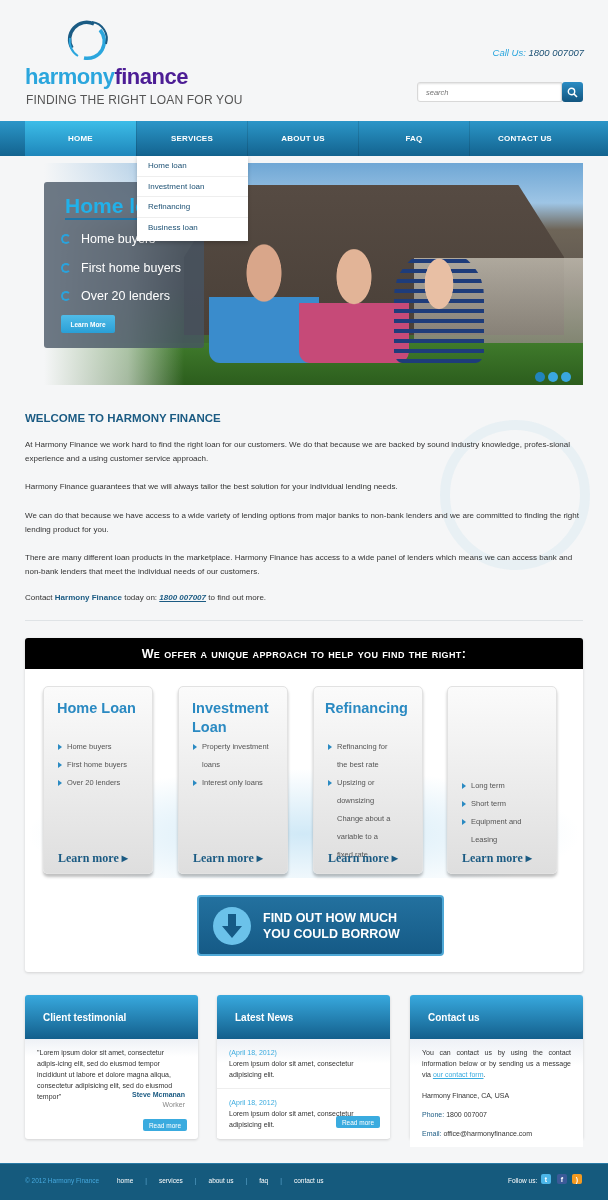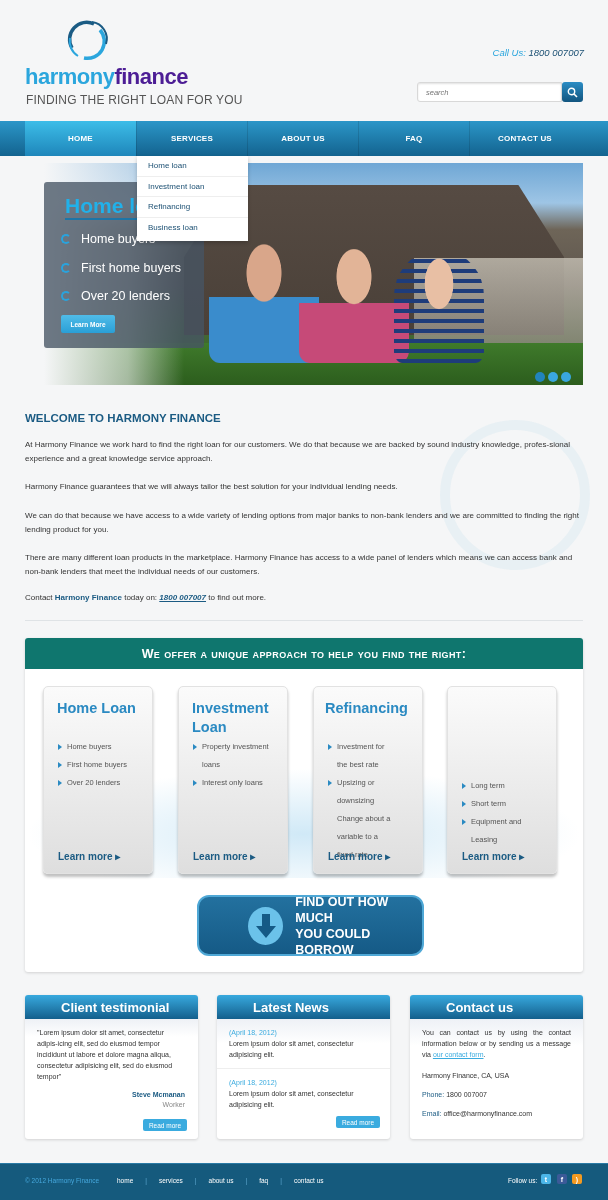--- a/index.html
+++ b/index.html
@@ -97,53 +97,53 @@
   .para .ph { color: #1b5b83; font-weight: bold; font-style: italic; text-decoration: underline; }
   .bg-ring { position: absolute; left: 440px; top: 420px; width: 150px; height: 150px; border-radius: 50%; border: 10px solid rgba(180,215,235,0.18); }
   .divider { position: absolute; left: 25px; top: 620px; width: 558px; height: 1px; background: #dfe3e6; }
 
   
   .services-box {
     position: absolute; left: 25px; top: 638px; width: 558px; height: 334px;
     background: #fff; border-radius: 3px; box-shadow: 0 1px 3px rgba(0,0,0,0.15);
   }
   .services-head {
-    height: 31px; background: #0f766e; border-radius: 3px 3px 0 0;
+    height: 31px; background: #000000; border-radius: 3px 3px 0 0;
     color: #fff; font-size: 12.5px; font-weight: bold; display: flex; align-items: center; justify-content: center;
     font-variant: small-caps; letter-spacing: 0.4px;
   }
   .services-glow { position: absolute; left: 0; top: 130px; width: 558px; height: 110px; background: radial-gradient(ellipse at 50% 60%, rgba(170,215,240,0.55), rgba(255,255,255,0) 70%); }
   .card {
     position: absolute; top: 48px; width: 110px; height: 188px;
     background: linear-gradient(#fbfbfb, #dedede); border: 1px solid #e2e2e2; border-radius: 5px;
     box-shadow: 0 3px 3px rgba(0,0,0,0.25);
   }
   .card-title { position: absolute; left: 13px; top: 12px; width: 92px; font-size: 14.5px; font-weight: bold; color: #2b8ac2; line-height: 19px; }
   .card-list { position: absolute; left: 14px; }
   .card-li { font-size: 7.5px; color: #555; line-height: 18px; padding-left: 9px; position: relative; width: 88px; }
   .card-li::before { content: ""; position: absolute; left: 0; top: 6px; border-left: 4px solid #2a8ac2; border-top: 3px solid transparent; border-bottom: 3px solid transparent; }
   .card-li.cont::before { display: none; }
-  .card-more { position: absolute; left: 14px; top: 164px; font-size: 10px; font-weight: bold; color: #1b5b83; }
+  .card-more { position: absolute; left: 14px; top: 164px; font-size: 12px; font-weight: bold; color: #1b5b83; font-family: Liberation Serif, serif; }
 
   .borrow-btn {
-    position: absolute; left: 197px; top: 895px; width: 227px; height: 61px;
-    background: linear-gradient(#23719f, #155a86); border-radius: 12px; border: 2px solid #4fa8d6;
-    display: flex; align-items: center; z-index: 2; padding-left: 35px;
+    position: absolute; left: 197px; top: 895px; width: 247px; height: 61px;
+    background: linear-gradient(#23719f, #155a86); border-radius: 4px; border: 2px solid #4fa8d6;
+    display: flex; align-items: center; z-index: 2;
   }
   .borrow-circle { width: 38px; height: 38px; border-radius: 50%; background: #6bc2ea; margin-left: 14px; display: flex; align-items: center; justify-content: center; }
   .borrow-text { margin-left: 12px; color: #fff; font-size: 12.5px; font-weight: bold; line-height: 16px; }
 
   
   .widget {
     position: absolute; top: 995px; height: 144px; background: #fff; border-radius: 3px;
     box-shadow: 0 1px 3px rgba(0,0,0,0.15);
   }
   .widget-head {
-    height: 24px; background: linear-gradient(#38a9de, #135f8c); border-radius: 3px 3px 0 0;
-    color: #fff; font-size: 13px; font-weight: bold; display: flex; align-items: center; padding-left: 36px;
+    height: 44px; background: linear-gradient(#38a9de, #135f8c); border-radius: 3px 3px 0 0;
+    color: #fff; font-size: 10px; font-weight: bold; display: flex; align-items: center; padding-left: 18px;
   }
   .widget-body { padding: 8px 12px; font-size: 7px; color: #333; line-height: 11px; background: linear-gradient(#eef1f6, #fff 25%); }
   .read-btn {
     position: absolute; width: 44px; height: 12px; background: #3aabdf; border-radius: 2px;
     color: #fff; font-size: 6.5px; display: flex; align-items: center; justify-content: center;
   }
   .news-date { color: #3aabdf; }
   .news-sep { border-top: 1px solid #eee; margin: 8px -12px 8px -12px; }
   .author { position: absolute; right: 13px; top: 95px; text-align: right; font-size: 7px; line-height: 10px; }
   .author .n { color: #1b5b83; font-weight: bold; }
@@ -227,21 +227,21 @@
   <a class="hero-btn">Learn More</a>
 </div>
 <div class="slider-dots">
   <span class="dot active"></span>
   <span class="dot"></span>
   <span class="dot"></span>
 </div>
 
 <div class="bg-ring"></div>
 <h1 class="welcome-title">WELCOME  TO HARMONY FINANCE</h1>
-<p class="para" style="top:438px">At Harmony Finance we work hard to find the right loan for our customers. We do that because we are backed by sound industry knowledge, profes-sional experience and a great knowledge service approach.</p>
+<p class="para" style="top:438px">At Harmony Finance we work hard to find the right loan for our customers. We do that because we are backed by sound industry knowledge, profes-sional experience and a using customer service approach.</p>
 <p class="para" style="top:480px">Harmony Finance guarantees that we will always tailor the best solution for your individual lending needs.</p>
 <p class="para" style="top:509px">We can do that because we have access to a wide variety of lending options from major banks to non-bank lenders and we are committed to finding the right lending product for you.</p>
 <p class="para" style="top:551px">There are many different loan products in the marketplace. Harmony Finance has access to a wide panel of lenders which means we can access bank and non-bank lenders that meet the individual needs of our customers.</p>
 <p class="para" style="top:591px"><span>Contact </span><span class="hl">Harmony Finance</span><span> today on: </span><a class="ph">1800 007007</a><span> to find out more.</span></p>
 <div class="divider"></div>
 
 <div class="services-box">
   <div class="services-head">We offer a unique approach to help you find the right:</div>
   <div class="services-glow"></div>
 
@@ -261,21 +261,21 @@
       <div class="card-li">Property investment</div>
       <div class="card-li cont">loans</div>
       <div class="card-li">Interest only loans</div>
     </div>
     <a class="card-more">Learn more ▸</a>
   </div>
 
   <div class="card" style="left:288px">
     <div class="card-title" style="left:11px">Refinancing</div>
     <div class="card-list" style="top:51px">
-      <div class="card-li">Investment for</div>
+      <div class="card-li">Refinancing for</div>
       <div class="card-li cont">the best rate</div>
       <div class="card-li">Upsizing or</div>
       <div class="card-li cont">downsizing</div>
       <div class="card-li cont">Change about a</div>
       <div class="card-li cont">variable to a</div>
       <div class="card-li cont">fixed rate</div>
     </div>
     <a class="card-more">Learn more ▸</a>
   </div>
 

